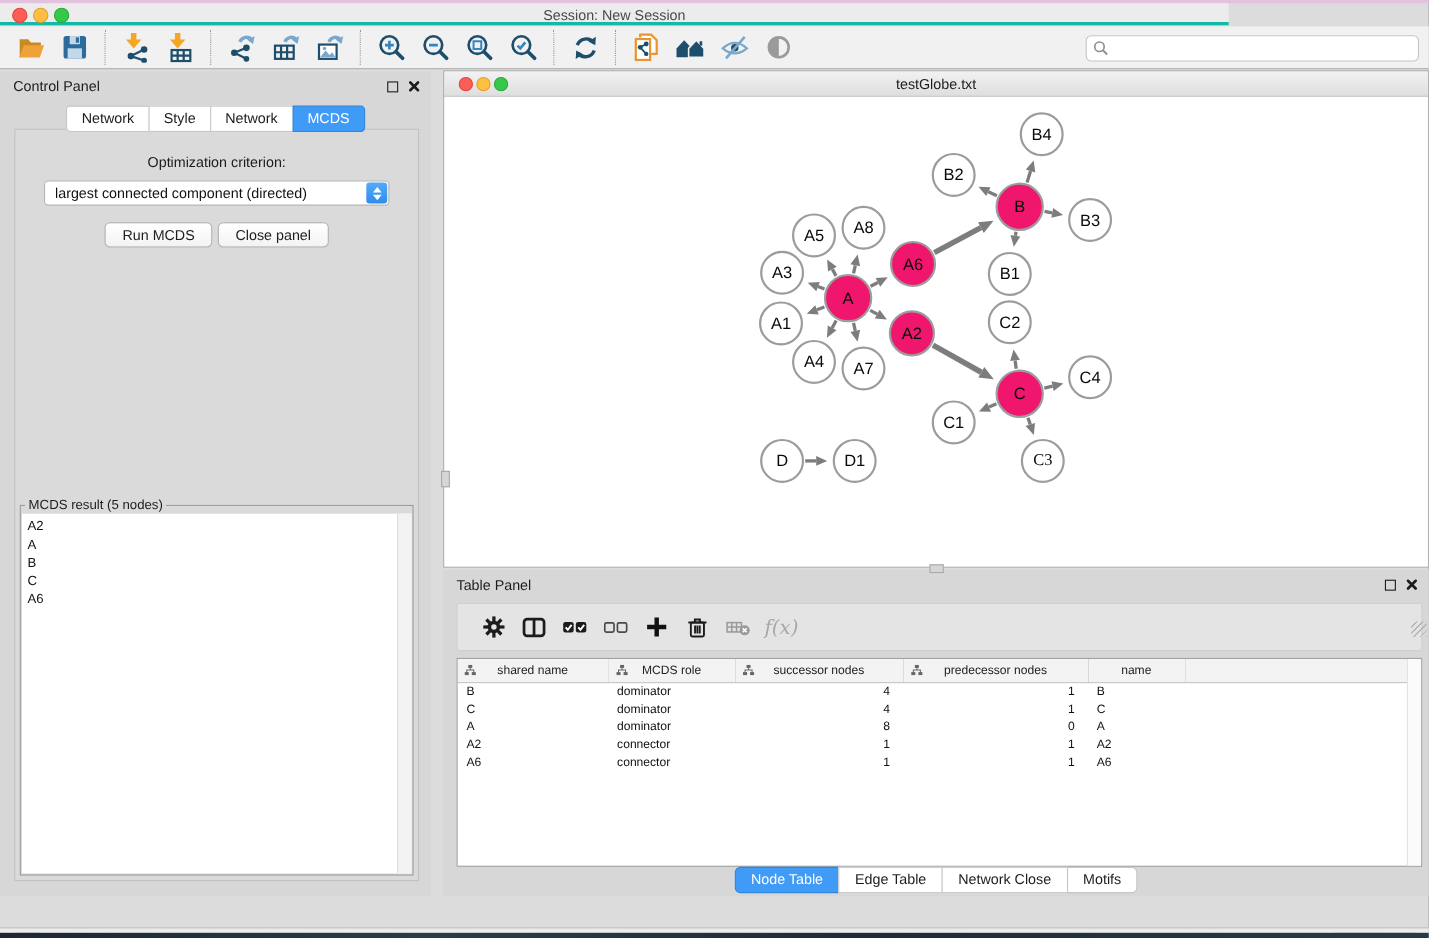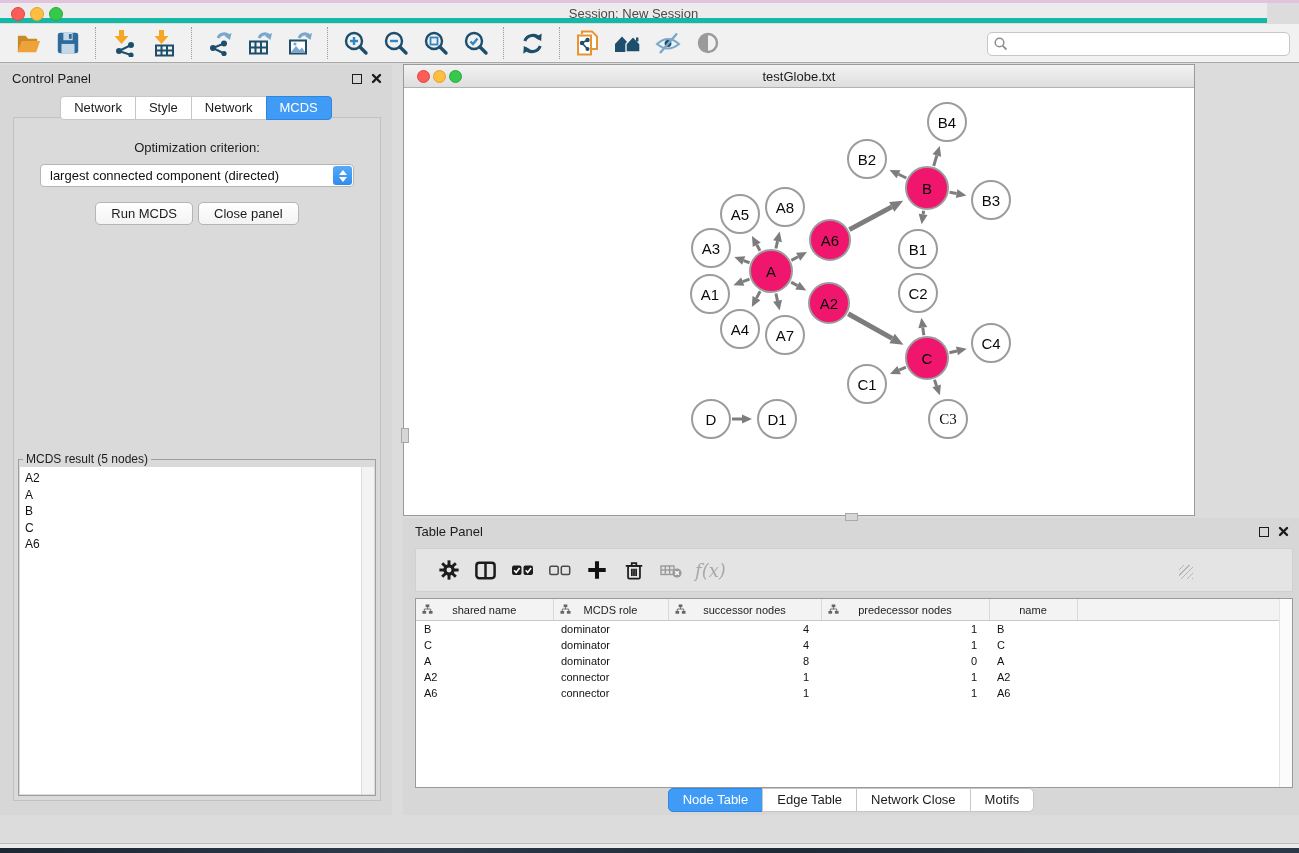--- a/index.html
+++ b/index.html
@@ -2,21 +2,21 @@
 <html><head>
 <meta charset="utf-8">
 <style>
   html,body{margin:0;padding:0;background:#444;}
   .screen{position:relative;width:1299px;height:853px;background:#dcdcdc;
     font-family:"Liberation Sans",sans-serif;overflow:hidden;-webkit-font-smoothing:antialiased;}
   .abs{position:absolute;box-sizing:border-box;}
 
   
   .desktop-edge{left:0;top:0;width:1299px;height:3px;background:#e3c2df;}
-  .titlebar{left:0;top:3px;width:1267px;height:20px;background:#ececec;border-bottom:5px solid #14b8a6;}
+  .titlebar{left:0;top:3px;width:1117px;height:20px;background:#ececec;border-bottom:3px solid #14b8a6;}
   .traffic{position:absolute;width:12px;height:12px;border-radius:50%;top:4px;}
   .t-red{background:#fc5d57;border:1px solid #e1443f;}
   .t-yellow{background:#fdbe41;border:1px solid #dfa133;}
   .t-green{background:#35c84b;border:1px solid #2aa83d;}
   .titlebar .t-red{left:11px}.titlebar .t-yellow{left:30px}.titlebar .t-green{left:49px}
   .win-title{position:absolute;left:0;right:0;top:3px;text-align:center;font-size:13px;color:#4a4a4a;}
 
   
   .toolbar{left:0;top:24px;width:1299px;height:39px;background:#f1f1f1;border-bottom:1px solid #a9a9a9;
     display:flex;align-items:center;padding-left:8px;}
@@ -51,21 +51,21 @@
   .mbtn{height:23px;padding:0 15px;background:linear-gradient(#ffffff,#f3f3f3);border:1px solid #b5b5b5;border-radius:5px;
     font-size:13px;color:#1c1c1c;font-family:"Liberation Sans",sans-serif;}
   .result-group{position:absolute;left:4px;right:4px;bottom:4px;height:340px;border:1px solid #9e9e9e;margin:0;padding:1px;}
   .result-group legend{font-size:12px;color:#1c1c1c;padding:0 3px;margin-left:3px;}
   .result-box{position:relative;width:100%;height:100%;background:#fff;}
   .result-list{margin:0;padding:3px 0 0 5px;list-style:none;font-size:12px;color:#111;}
   .result-list li{line-height:16.5px;}
   .vscroll{position:absolute;right:0;top:0;bottom:0;width:12px;background:#f3f3f3;border-left:1px solid #dcdcdc;}
 
   
-  .netwin{left:403px;top:64px;width:792px;height:452px;background:#fff;border:1px solid #9a9a9a;}
+  .netwin{left:403px;top:64px;width:896px;height:452px;background:#fff;border:1px solid #9a9a9a;}
   .net-titlebar{position:absolute;left:0;right:0;top:0;height:22px;background:linear-gradient(#f2f2f2,#dedede);
     border-bottom:1px solid #b2b2b2;}
   .net-titlebar .traffic{top:5px;width:11px;height:11px;}
   .net-titlebar .t-red{left:13px}.net-titlebar .t-yellow{left:29px}.net-titlebar .t-green{left:45px}
   .net-title{position:absolute;left:0;right:0;top:4px;text-align:center;font-size:13px;color:#1c1c1c;}
   .canvas{position:absolute;left:0;right:0;top:23px;bottom:0;background:#fff;overflow:hidden;}
   .gnode{position:absolute;border:2px solid #9c9c9c;border-radius:50%;background:#fff;display:flex;align-items:center;
     justify-content:center;font-size:15px;color:#0a0a0a;box-sizing:border-box;cursor:default;}
   .gnode.sel{background:#f0156d;}
   .grip-left{left:401px;top:428px;width:8px;height:15px;background:#d6d6d6;border:1px solid #a8a8a8;z-index:4;}

